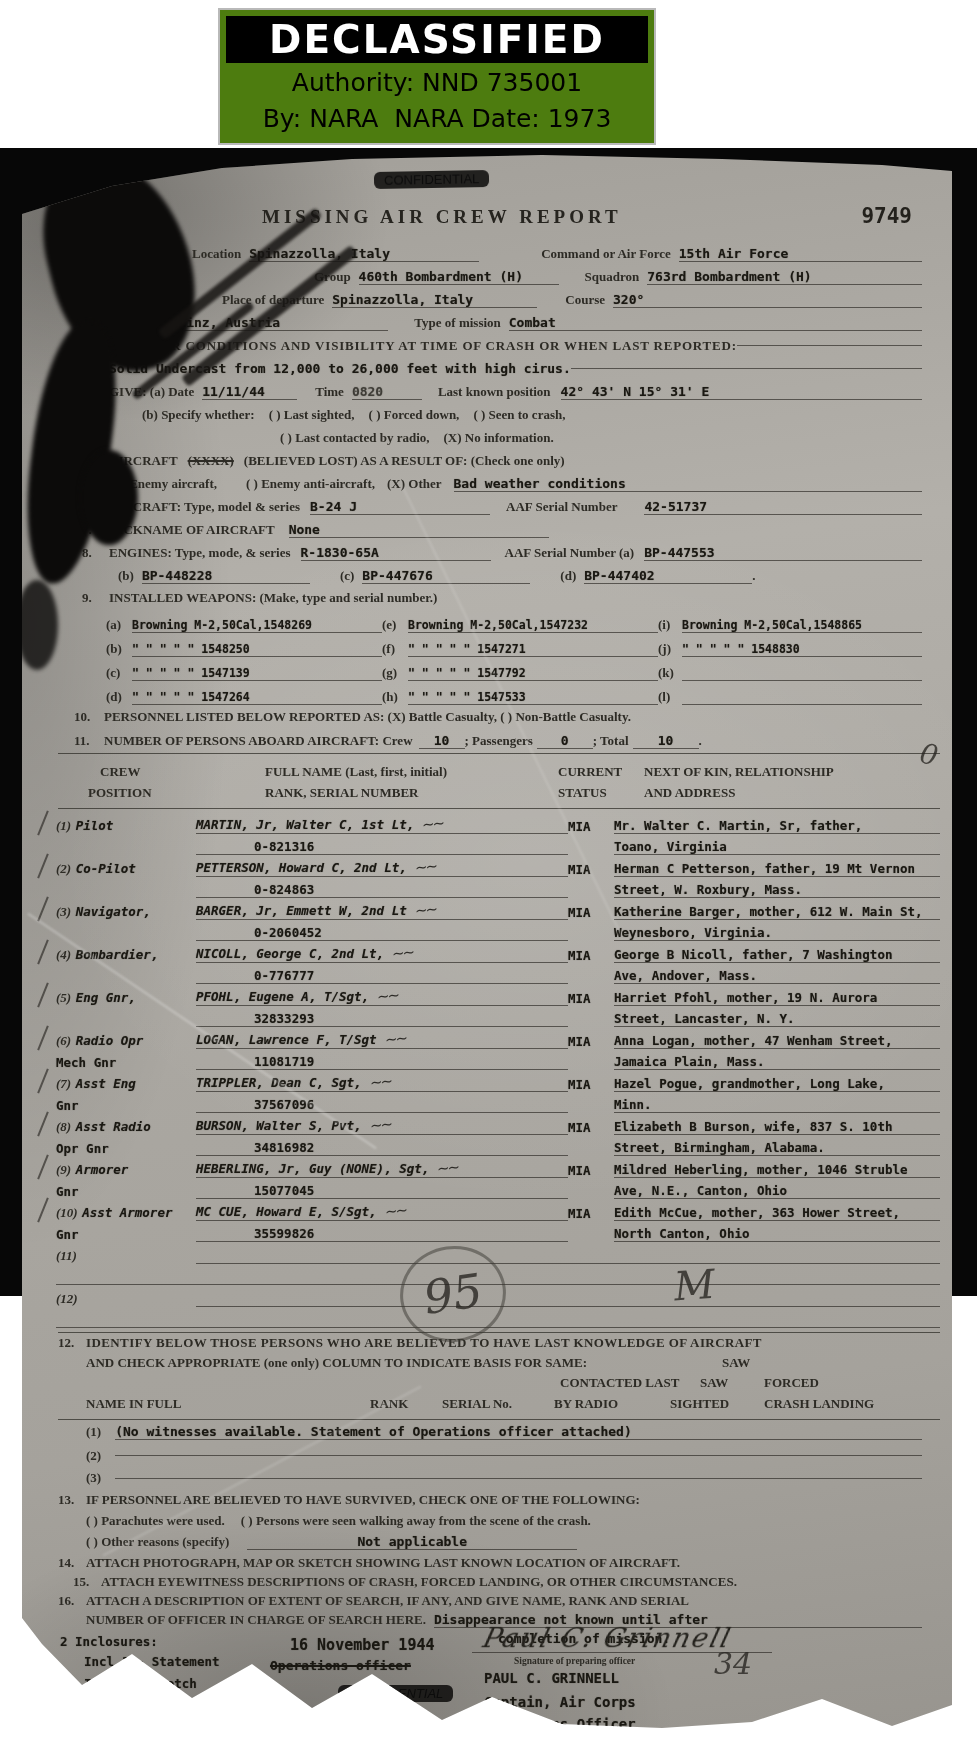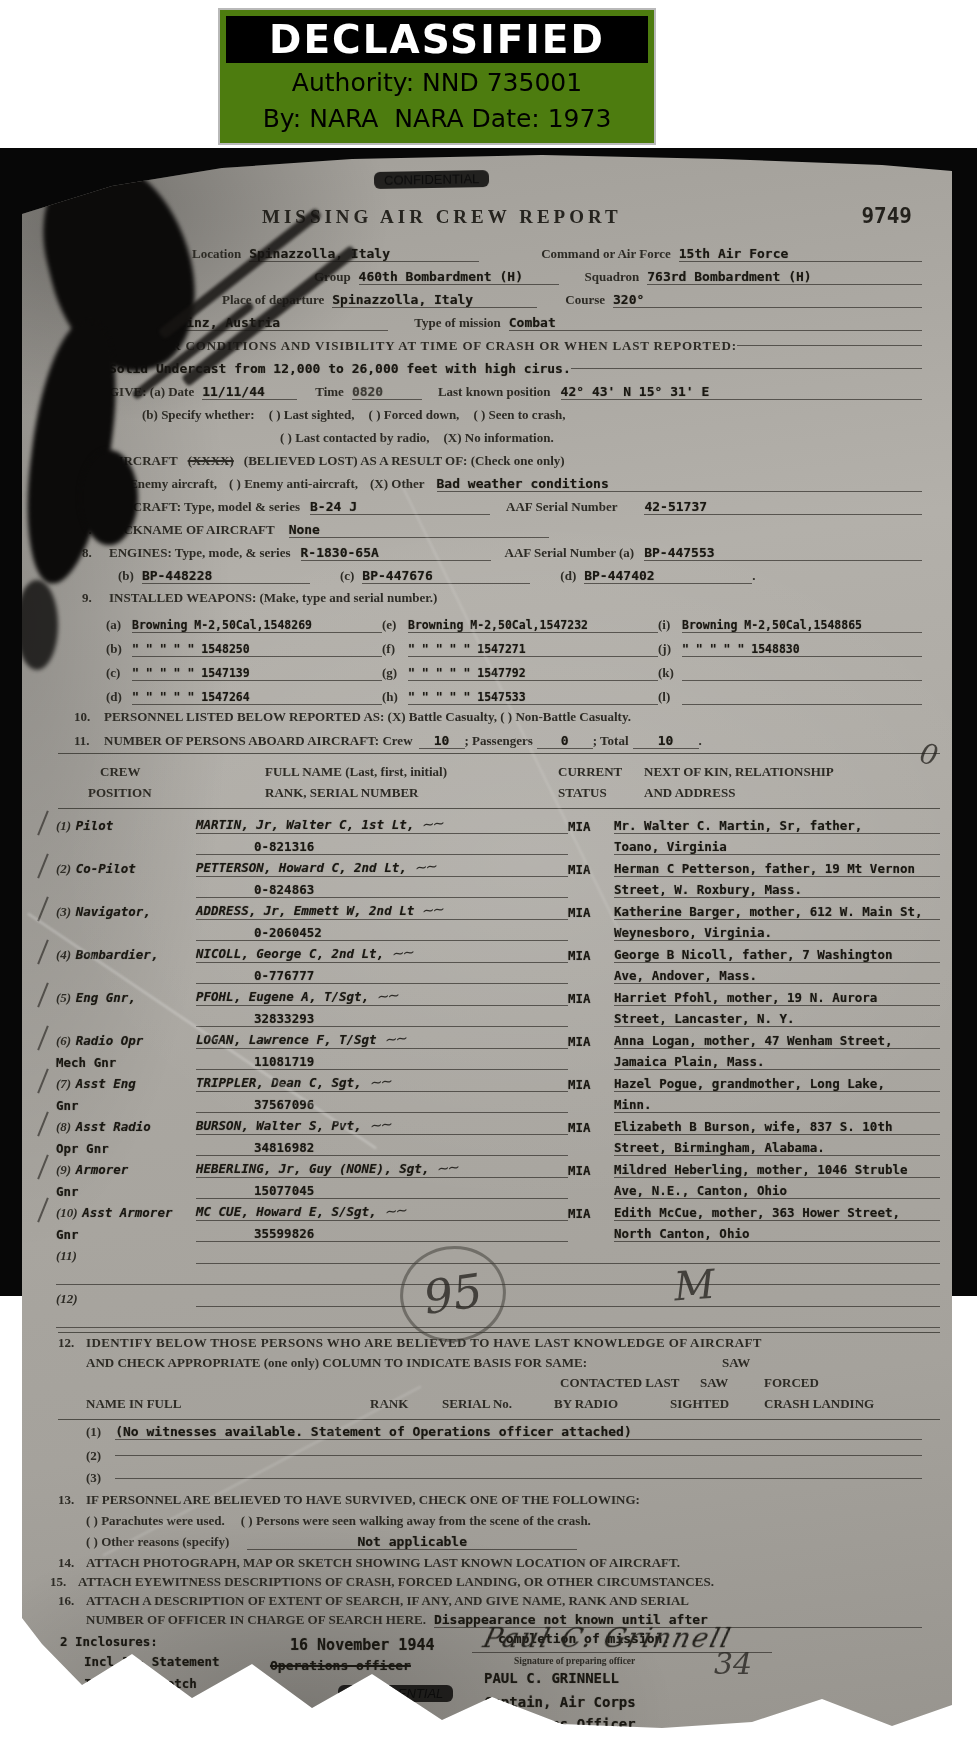--- a/index.html
+++ b/index.html
@@ -177,21 +177,21 @@
         </div>
 
         <div class="fl">
           <span class="p num">5.</span>
           <span class="p">AIRCRAFT</span>
           <span class="p strike" style="margin-left:10px">(XXXX)</span>
           <span class="p" style="margin-left:10px">(BELIEVED LOST)  AS  A  RESULT  OF:  (Check one only)</span>
         </div>
         <div class="fl" style="padding-left:92px">
           <span class="p">( ) Enemy aircraft,</span>
-          <span class="p" style="margin-left:12px">( ) Enemy anti-aircraft,</span>
+          <span class="p" style="margin-left:29px">( ) Enemy anti-aircraft,</span>
           <span class="p" style="margin-left:12px">(X) Other</span>
           <span class="t u grow" style="margin-left:12px">Bad weather conditions</span>
         </div>
 
         <div class="fl">
           <span class="p num">6.</span>
           <span class="p">AIRCRAFT:  Type, model &amp; series</span>
           <span class="t u sp" style="width:180px;margin-left:10px">B-24 J</span>
           <span class="p" style="margin-left:16px">AAF Serial Number</span>
           <span class="t u grow" style="margin-left:27px">42-51737</span>
@@ -311,21 +311,21 @@
             <span class="t"></span>
           <span class="t u cserial">0-824863</span>
           <span></span>
             <span class="t u">Street, W. Roxbury, Mass.</span>
         </div>
         <div class="crow">
           <span>
               <i class="chk"></i>
             </span>
           <span><i class="p">(3)</i> <i class="t">Navigator,</i></span>
-          <span class="u"><i class="t">ADDRESS, Jr, Emmett W, 2nd Lt</i><i class="scrib">~~</i></span>
+          <span class="u"><i class="t">BARGER, Jr, Emmett W, 2nd Lt</i><i class="scrib">~~</i></span>
           <span class="t">MIA</span>
           <span class="t u">Katherine Barger, mother, 612 W. Main St,</span>
           <span></span>
             <span class="t"></span>
           <span class="t u cserial">0-2060452</span>
           <span></span>
             <span class="t u">Weynesboro, Virginia.</span>
         </div>
         <div class="crow">
           <span>
@@ -479,21 +479,21 @@
         </div>
         <div class="fl" style="height:22px;padding-left:64px">
           <span class="p">( ) Other reasons (specify)</span>
           <span class="t u sp" style="width:330px;margin-left:18px;text-align:center">Not applicable</span>
         </div>
 
         <div class="fl" style="height:19px;padding-left:36px">
           <span class="p num" style="width:28px">14.</span>
           <span class="p">ATTACH  PHOTOGRAPH,  MAP  OR  SKETCH  SHOWING  LAST  KNOWN  LOCATION  OF  AIRCRAFT.</span>
         </div>
-        <div class="fl" style="height:19px;padding-left:28px">
+        <div class="fl" style="height:19px;padding-left:51px">
           <span class="p num" style="width:28px">15.</span>
           <span class="p">ATTACH  EYEWITNESS  DESCRIPTIONS  OF  CRASH,  FORCED  LANDING,  OR  OTHER  CIRCUMSTANCES.</span>
         </div>
         <div class="fl" style="height:19px;padding-left:36px">
           <span class="p num" style="width:28px">16.</span>
           <span class="p">ATTACH  A  DESCRIPTION  OF  EXTENT  OF  SEARCH,  IF  ANY,  AND  GIVE  NAME,  RANK  AND  SERIAL</span>
         </div>
         <div class="fl" style="height:19px;padding-left:64px">
           <span class="p">NUMBER  OF  OFFICER  IN  CHARGE  OF  SEARCH  HERE.</span>
           <span class="t u grow" style="margin-left:8px">Disappearance not known until after</span>

